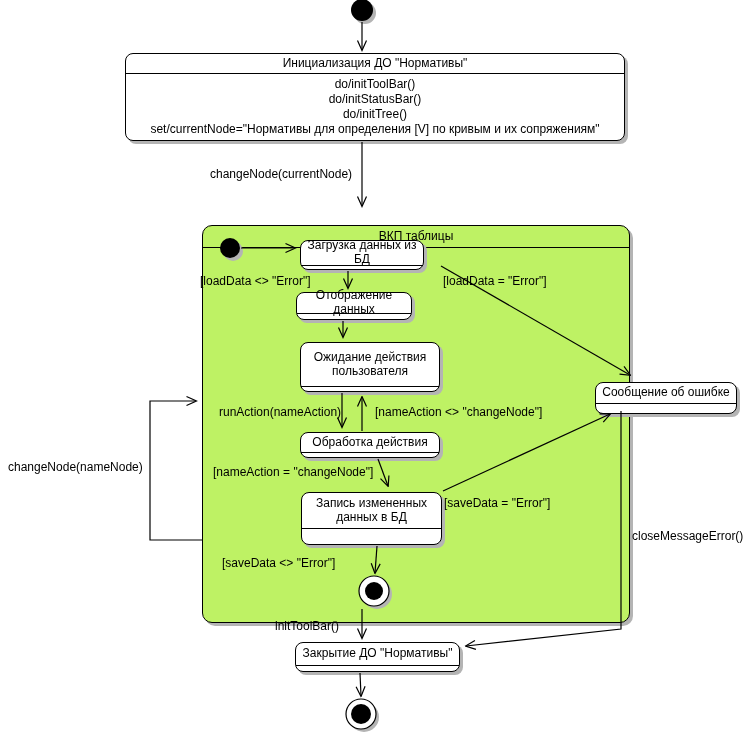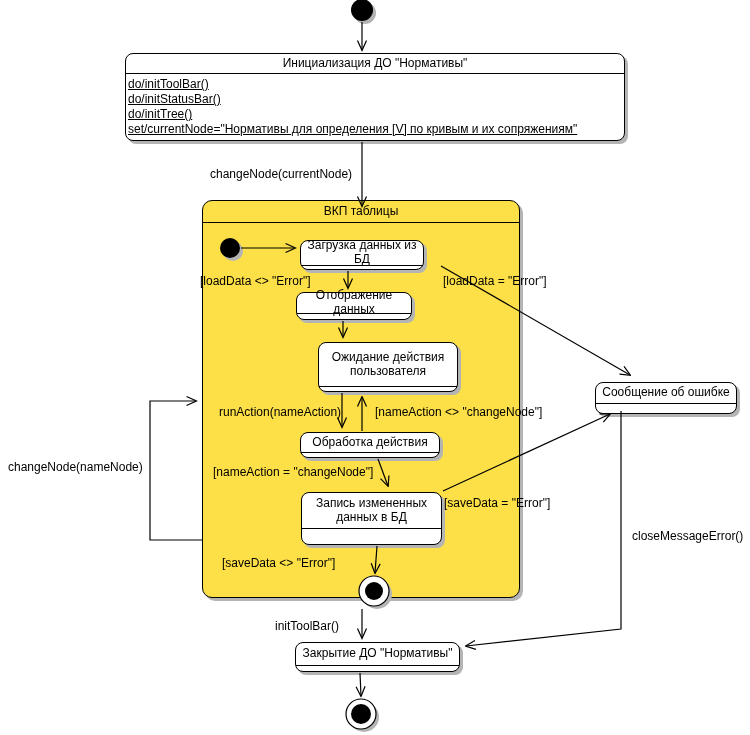--- a/index.html
+++ b/index.html
@@ -14,29 +14,29 @@
   }
   .state-title{
     display:flex;align-items:center;justify-content:center;text-align:center;
     border-bottom:1px solid #000;padding:0 3px;line-height:1.15;
   }
   .state-body{flex:1;}
   .composite{border-radius:10px;box-shadow:3px 3px 0 #b4b4b4;}
   
   #state-init-top{left:125px;top:53px;width:500px;height:88px;}
   #state-init-top .state-title{height:19px;}
-  #state-init-top .state-body{display:flex;flex-direction:column;justify-content:center;text-align:left;padding:1px 2px;text-decoration:underline;}
+  #state-init-top .state-body{display:flex;flex-direction:column;justify-content:center;text-align:center;padding:1px 2px;}
   #state-init-top .action-line{line-height:15px;white-space:nowrap;}
-  #state-composite{left:202px;top:200px;width:318px;height:398px;background:#fde047;}
+  #state-composite{left:202px;top:225px;width:428px;height:398px;background:#bef264;}
   #state-composite .state-title{height:21px;}
   #state-load{left:300px;top:240px;width:124px;height:30px;}
   #state-load .state-title{height:24px;}
   #state-display{left:296px;top:292px;width:116px;height:28px;}
   #state-display .state-title{height:20px;}
-  #state-wait{left:300px;top:342px;width:140px;height:50px;margin-left:18px;}
+  #state-wait{left:300px;top:342px;width:140px;height:50px;}
   #state-wait .state-title{height:43px;}
   #state-process{left:300px;top:432px;width:140px;height:26px;}
   #state-process .state-title{height:19px;}
   #state-save{left:301px;top:492px;width:141px;height:53px;}
   #state-save .state-title{height:35px;}
   #state-error{left:595px;top:382px;width:142px;height:32px;}
   #state-error .state-title{height:20px;}
   #state-close{left:295px;top:642px;width:165px;height:30px;}
   #state-close .state-title{height:22px;}
   

